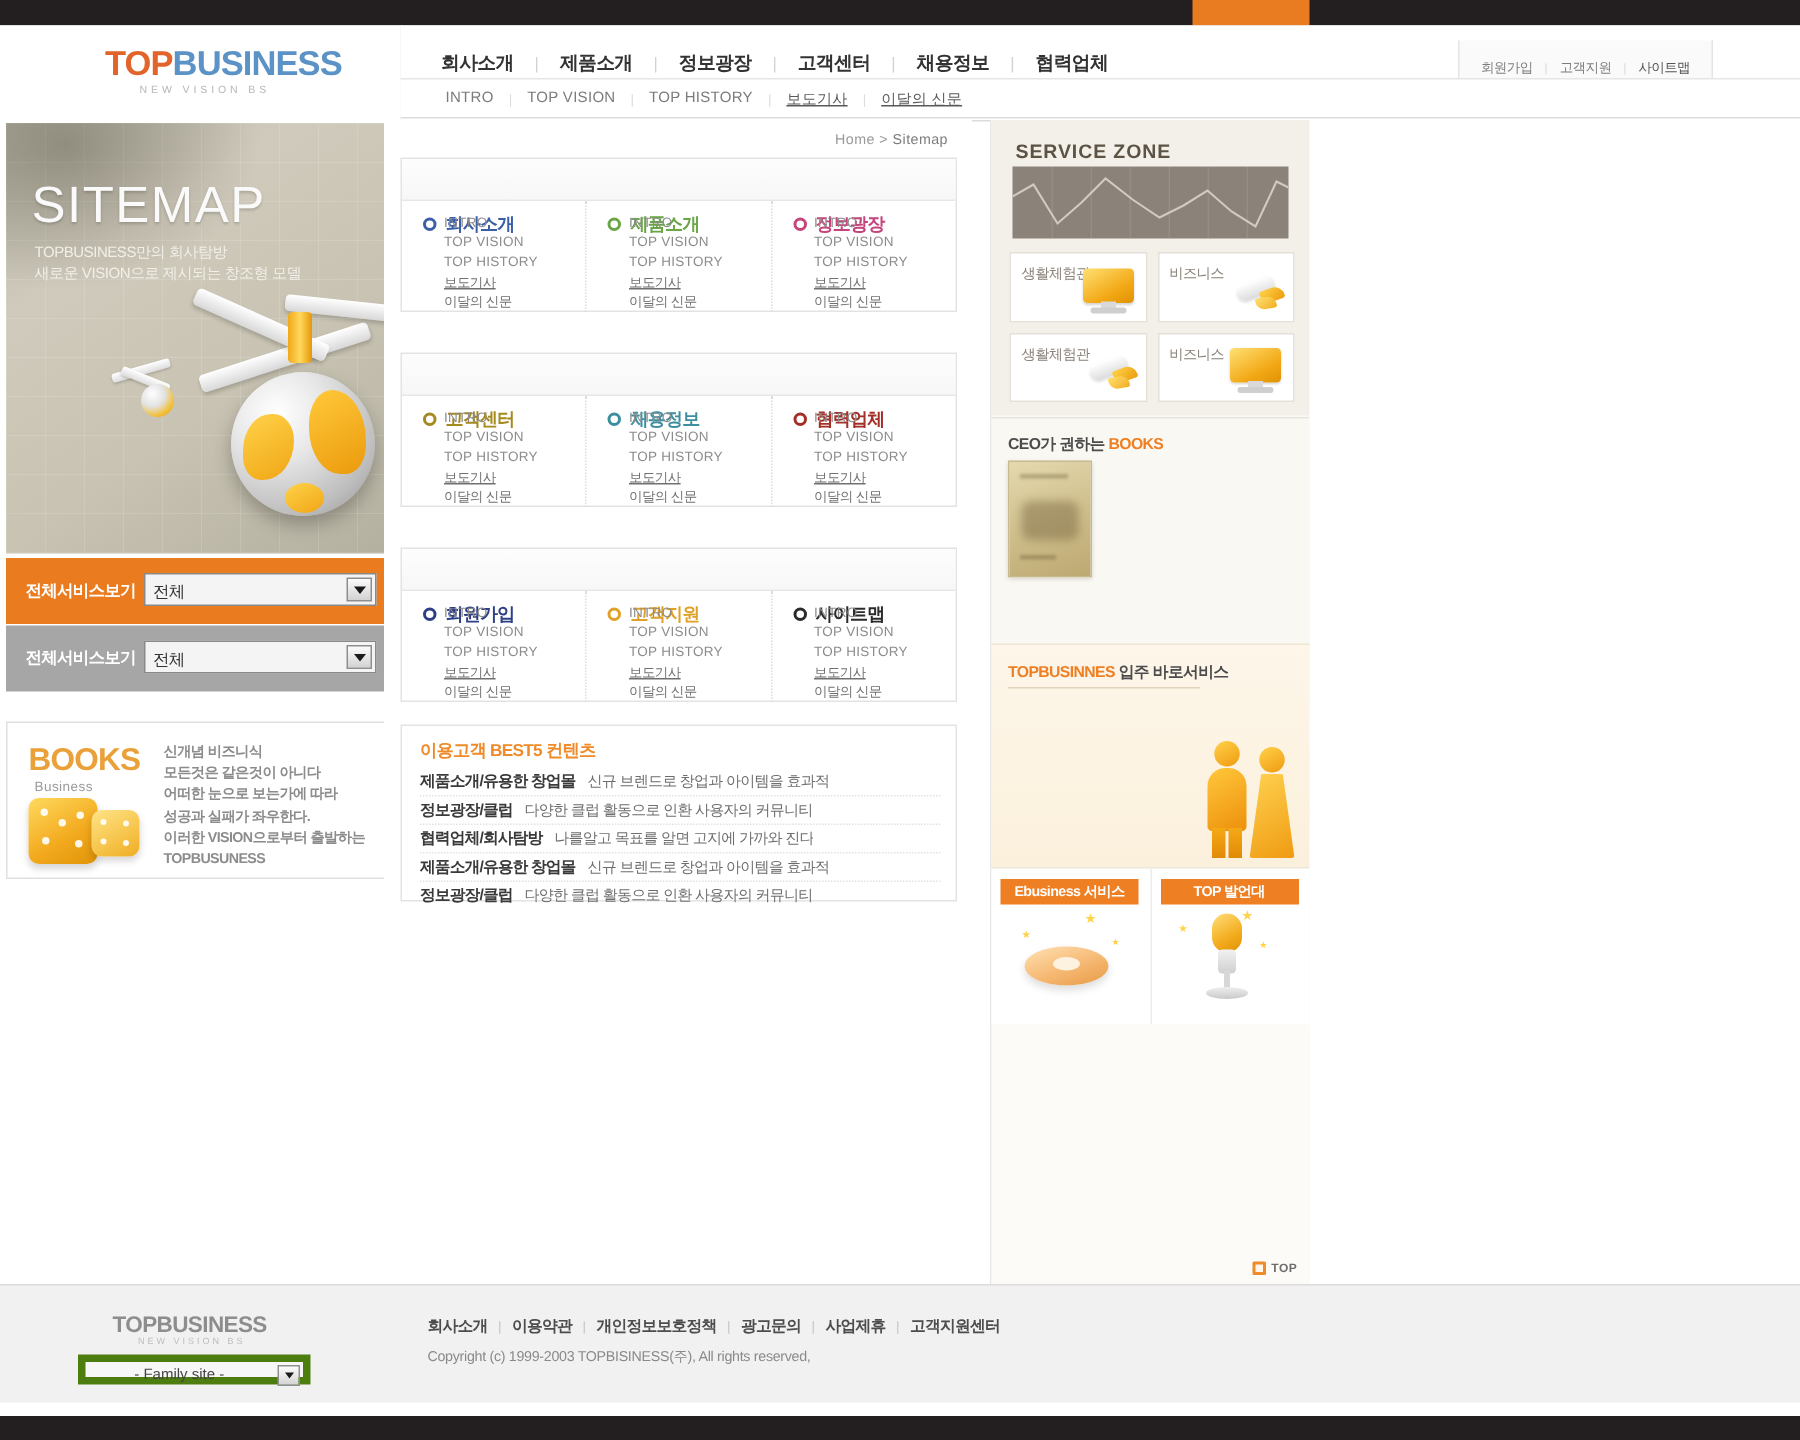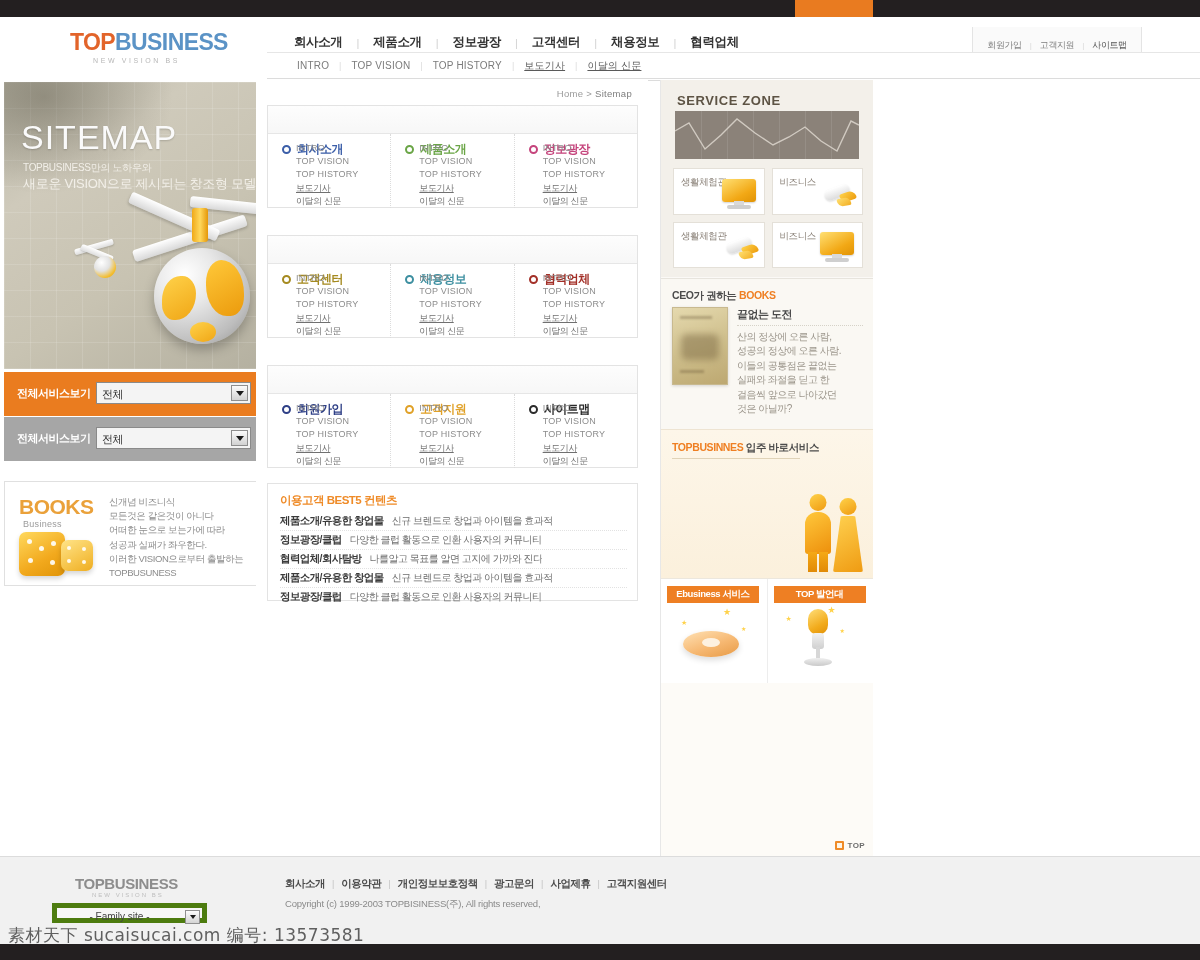--- a/index.html
+++ b/index.html
@@ -56,21 +56,21 @@
   .hero .grid{position:absolute;inset:0;
      background-image:
        repeating-linear-gradient(to right, rgba(255,255,255,.13) 0 1px, transparent 1px 26px),
        repeating-linear-gradient(to bottom, rgba(255,255,255,.13) 0 1px, transparent 1px 26px);}
   .hero .sheen{position:absolute;left:-20px;top:-30px;width:200px;height:150px;
      background:radial-gradient(ellipse at 30% 30%, rgba(90,85,70,.45), transparent 65%);}
   .hero h1{position:absolute;left:17px;top:36px;margin:0;font-size:34px;font-weight:400;
      color:#fafafa;letter-spacing:1px;font-family:"Liberation Sans",sans-serif;
      text-shadow:0 1px 2px rgba(0,0,0,.18);}
   .hero .sub1{position:absolute;left:19px;top:79px;font-size:10px;color:#f2efe8;letter-spacing:-0.3px;}
-  .hero .sub2{position:absolute;left:19px;top:93px;font-size:13px;color:#f2efe8;letter-spacing:-0.3px;}
+  .hero .sub2{position:absolute;left:19px;top:93px;font-size:10px;color:#f2efe8;letter-spacing:-0.3px;}
 
   .globe{position:absolute;left:150px;top:166px;width:96px;height:96px;border-radius:50%;
      background:radial-gradient(circle at 32% 28%, #ffffff 0%, #e8e8e8 32%, #bdbdbd 72%, #8e8e8e 100%);
      box-shadow:0 6px 12px rgba(0,0,0,.25);overflow:hidden;}
   .globe .c1{position:absolute;left:8px;top:28px;width:34px;height:44px;border-radius:55% 40% 60% 35%;
      background:linear-gradient(150deg,#ffd24a,#f0a615);}
   .globe .c2{position:absolute;left:52px;top:12px;width:38px;height:56px;border-radius:40% 60% 35% 55%;
      background:linear-gradient(150deg,#ffc93a,#eb9a0c);}
   .globe .c3{position:absolute;left:36px;top:74px;width:26px;height:20px;border-radius:50%;
      background:linear-gradient(150deg,#ffd24a,#f0a615);}
@@ -323,21 +323,21 @@
     <span class="sep">|</span>
     <a class="ko">이달의 신문</a>
   </div>
 
   <div class="leftcol">
 
     <div class="hero">
       <div class="grid"></div>
       <div class="sheen"></div>
       <h1>SITEMAP</h1>
-      <div class="sub1">TOPBUSINESS만의 노하우와</div>
+      <div class="sub1">TOPBUSINESS만의 회사탐방</div>
       <div class="sub2">새로운 VISION으로 제시되는 창조형 모델</div>
 
       <div class="minicopter">
         <div class="mb mb1"></div>
           <div class="mb mb2"></div>
           <div class="mg"></div>
       </div>
       <div class="blade b1"></div>
       <div class="blade b2"></div>
       <div class="blade b3"></div>
@@ -378,21 +378,21 @@
         <div class="pip" style="left:32px;top:9px;"></div>
         <div class="pip" style="left:9px;top:26px;"></div>
         <div class="pip" style="left:31px;top:28px;"></div>
       </div>
       <div class="dice d2">
         <div class="pip" style="left:6px;top:6px;width:4px;height:4px;"></div>
         <div class="pip" style="left:21px;top:7px;width:4px;height:4px;"></div>
         <div class="pip" style="left:6px;top:19px;width:4px;height:4px;"></div>
         <div class="pip" style="left:21px;top:20px;width:4px;height:4px;"></div>
       </div>
-      <div class="vtext" style="white-space:pre-line;">신개념 비즈니식
+      <div class="vtext" style="white-space:pre-line;font-weight:bold;">신개념 비즈니식
 모든것은 같은것이 아니다
 어떠한 눈으로 보는가에 따라
 성공과 실패가 좌우한다.
 이러한 VISION으로부터 출발하는
 TOPBUSUNESS</div>
     </div>
   </div>
 
   <div class="center">
     <div class="crumb">
@@ -616,29 +616,20 @@
 
     <div class="booksec">
       <div class="h">
         <span>CEO가 권하는 </span><em>BOOKS</em>
       </div>
       <div class="bookimg">
         <div class="ln" style="top:8px;"></div>
         <div class="blur"></div>
         <div class="ln" style="top:62px;width:24px;"></div>
       </div>
-      <div class="bookinfo">
-        <div class="bt">끝없는 도전</div>
-        <div class="bd" style="white-space:pre-line;">산의 정상에 오른 사람,
-성공의 정상에 오른 사람.
-이들의 공통점은 끝없는
-실패와 좌절을 딛고 한
-걸음씩 앞으로 나아갔던
-것은 아닐까?</div>
-      </div>
     </div>
 
     <div class="entrysec">
       <div class="h">
         <em>TOPBUSINNES</em><span> 입주 바로서비스</span>
       </div>
       <div class="hr"></div>
       <div class="people">
         <div class="ppl p1">
             <div class="head"></div>
@@ -706,18 +697,15 @@
       <span class="sep">|</span>
       <a>광고문의</a>
       <span class="sep">|</span>
       <a>사업제휴</a>
       <span class="sep">|</span>
       <a>고객지원센터</a>
     </div>
     <div class="copy">Copyright (c) 1999-2003 TOPBISINESS(주), All rights reserved,</div>
   </div>
 
-  <div class="wm">
-    <div class="wmtext">素材天下 sucaisucai.com  编号: 13573581</div>
-  </div>
   <div class="wmbar"></div>
 
 </div>
 
 </body></html>

